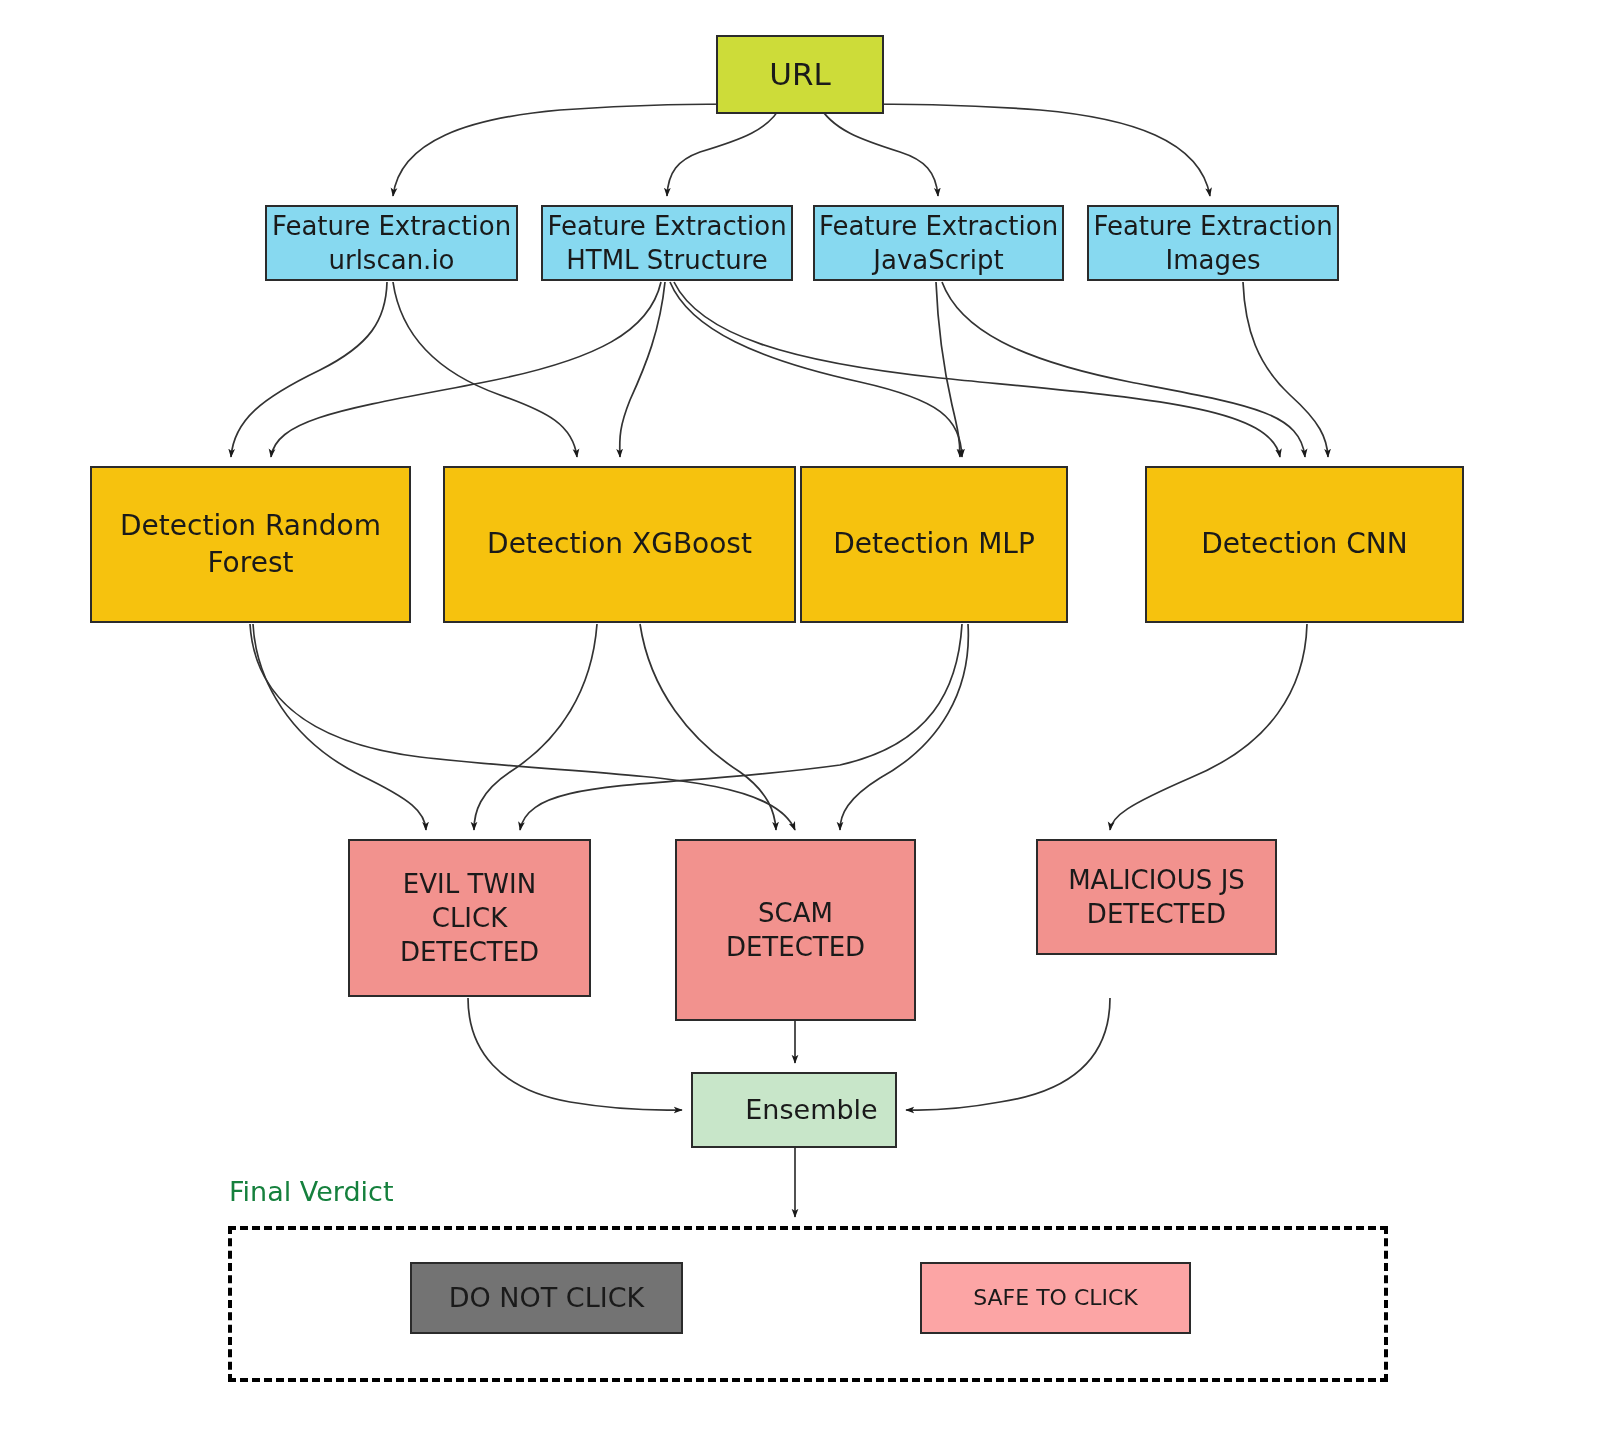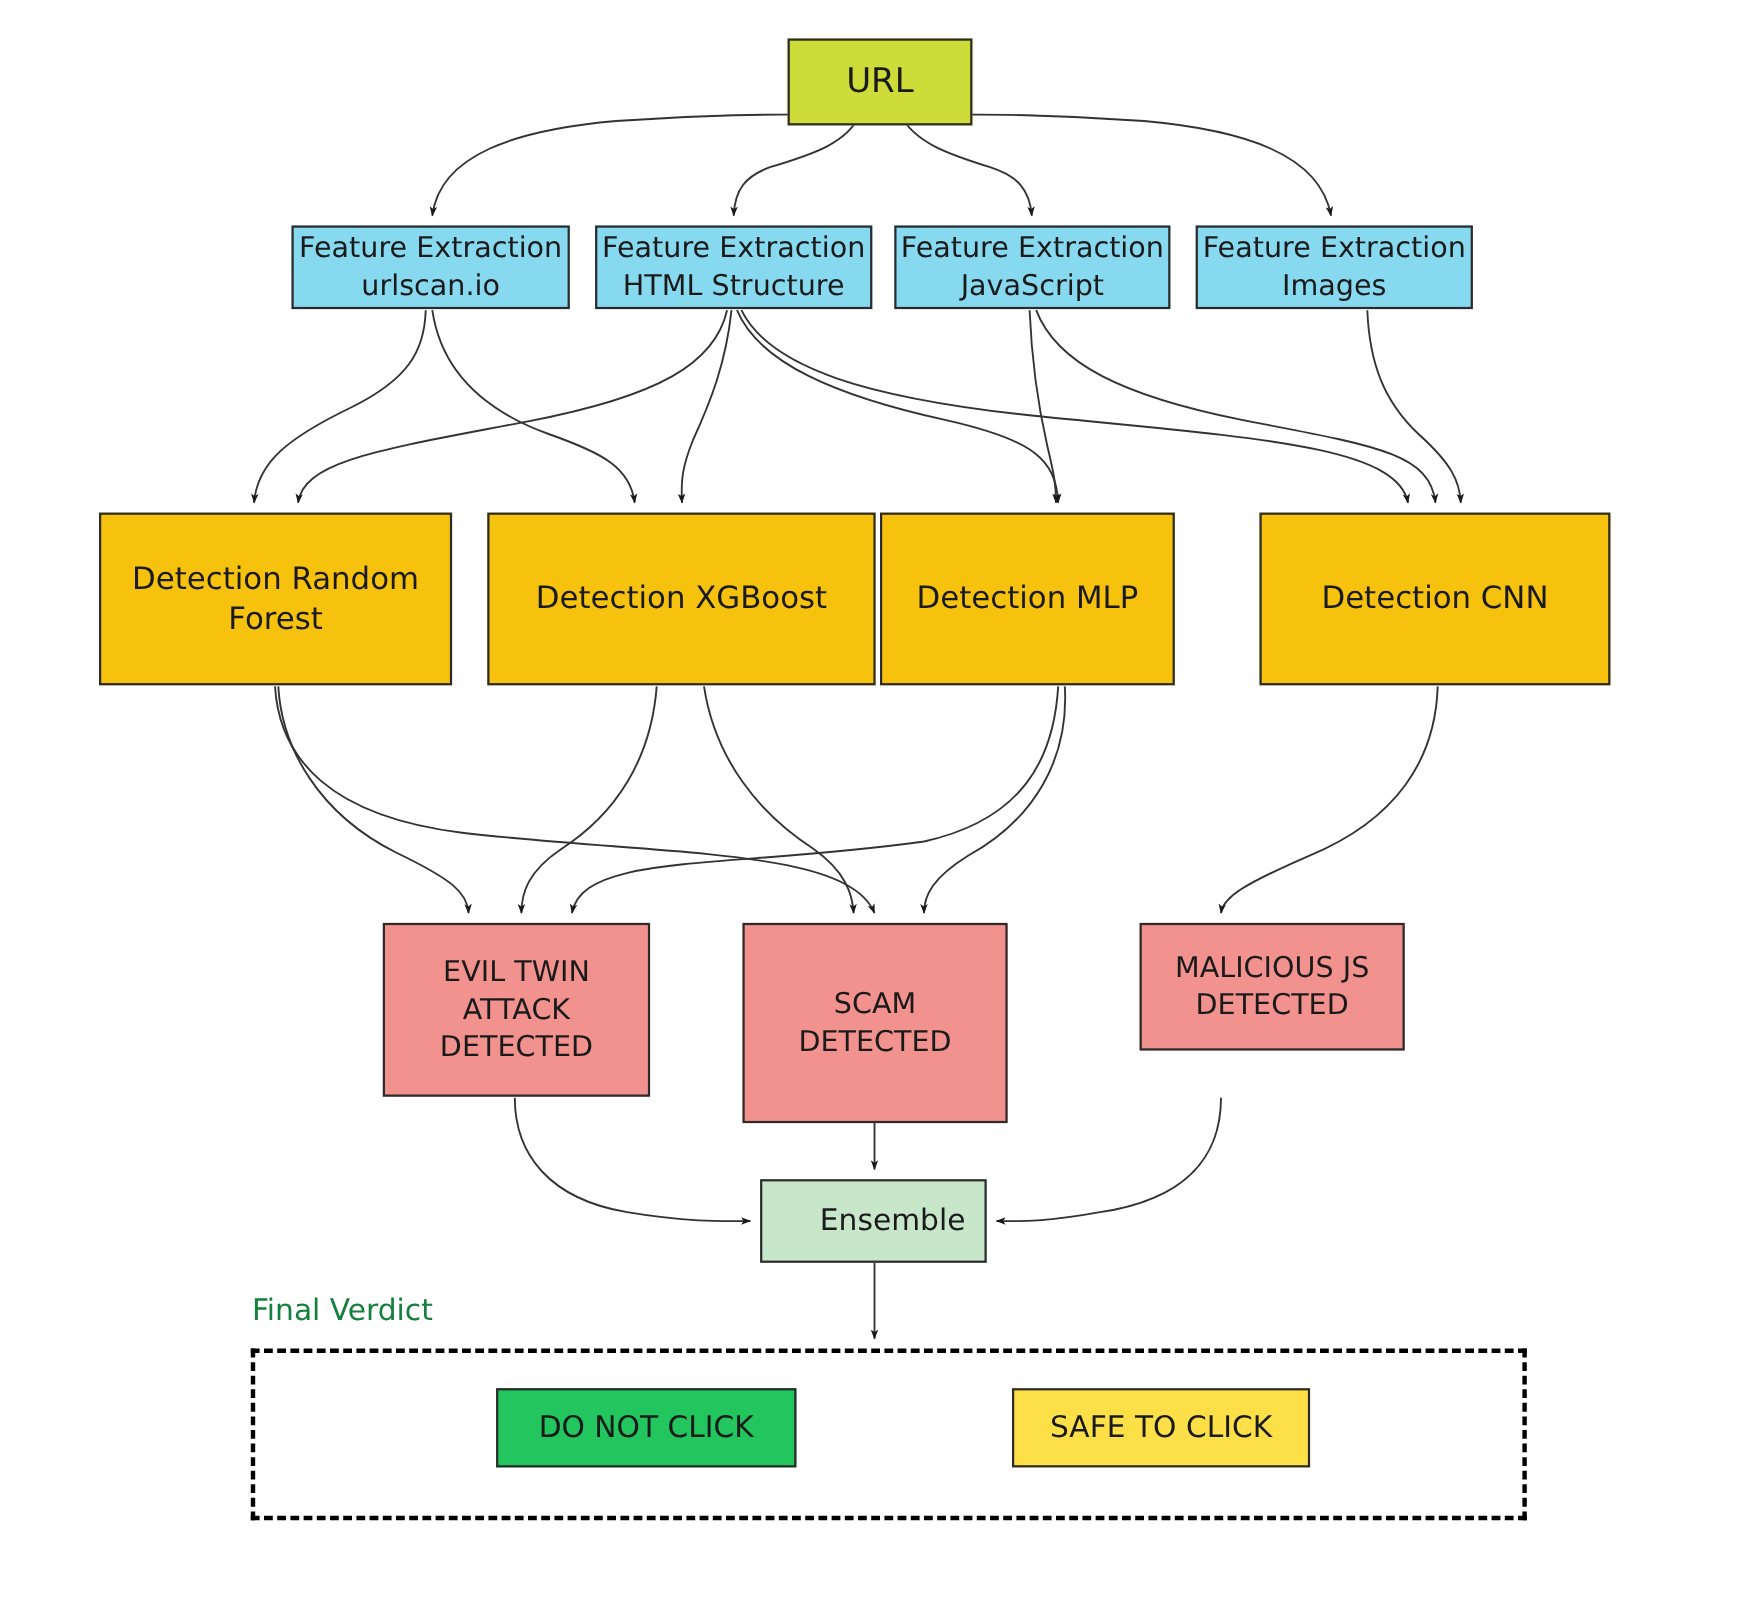--- a/index.html
+++ b/index.html
@@ -36,22 +36,22 @@
     color: #1a1a1a;
     line-height: 1.32;
     white-space: pre-line;
     z-index: 3;
   }
   .n-url        { background: #cddc39; font-size: 31px; }
   .n-feature    { background: #87d9f0; font-size: 26px; }
   .n-detect     { background: #f6c20e; font-size: 28px; }
   .n-alert      { background: #f2928e; font-size: 26px; }
   .n-ensemble   { background: #c8e6c9; font-size: 27px; }
-  .n-verdict-bad  { background: #22c55e; font-size: 27px; margin-left: 41px; }
-  .n-verdict-good { background: #fde047; font-size: 27px; }
+  .n-verdict-bad  { background: #737373; font-size: 27px; }
+  .n-verdict-good { background: #fca5a5; font-size: 22px; }
 
   #verdict-group {
     position: absolute;
     box-sizing: border-box;
     border: 4px dashed #000000;
     background: transparent;
     z-index: 1;
   }
   #verdict-label {
     position: absolute;
@@ -125,21 +125,21 @@
   <div class="node n-feature" style="left: 1087px; top: 205px; width: 252px; height: 76px;">Feature Extraction
 Images</div>
 
   <div class="node n-detect" style="left: 90px; top: 466px; width: 321px; height: 157px;">Detection Random
 Forest</div>
   <div class="node n-detect" style="left: 443px; top: 466px; width: 353px; height: 157px;">Detection XGBoost</div>
   <div class="node n-detect" style="left: 800px; top: 466px; width: 268px; height: 157px; text-align: right;">Detection MLP</div>
   <div class="node n-detect" style="left: 1145px; top: 466px; width: 319px; height: 157px;">Detection CNN</div>
 
   <div class="node n-alert" style="left: 348px; top: 839px; width: 243px; height: 158px;">EVIL TWIN
-ATTACK
+CLICK
 DETECTED</div>
   <div class="node n-alert" style="left: 675px; top: 839px; width: 241px; height: 182px;">SCAM
 DETECTED</div>
   <div class="node n-alert" style="left: 1036px; top: 839px; width: 241px; height: 116px;">MALICIOUS JS
 DETECTED</div>
 
   <div class="node n-ensemble" style="left: 691px; top: 1072px; width: 206px; height: 76px; padding-left: 35px;">Ensemble</div>
 
   <div class="node n-verdict-bad" style="left: 410px; top: 1262px; width: 273px; height: 72px;">DO NOT CLICK</div>
   <div class="node n-verdict-good" style="left: 920px; top: 1262px; width: 271px; height: 72px;">SAFE TO CLICK</div>

